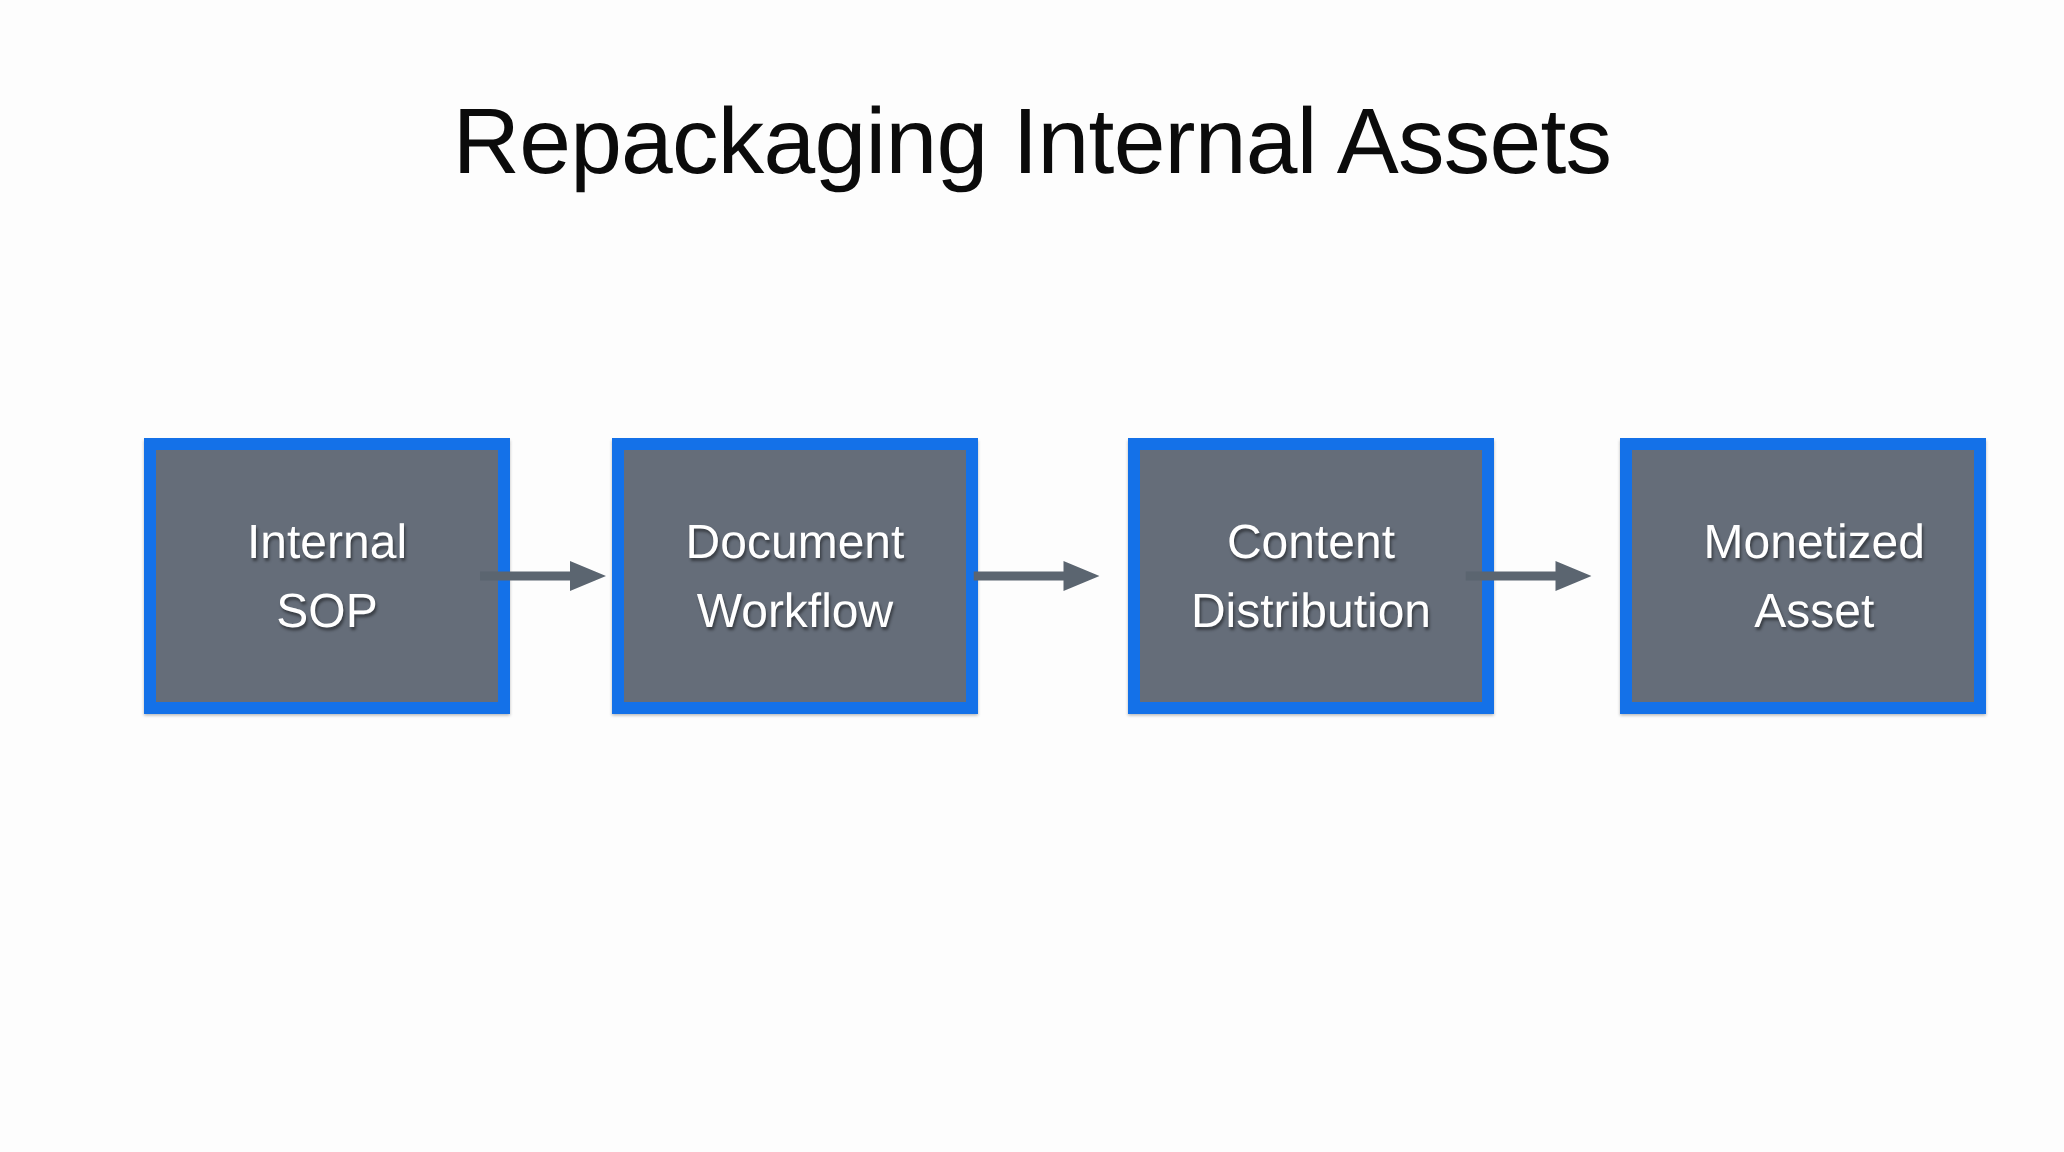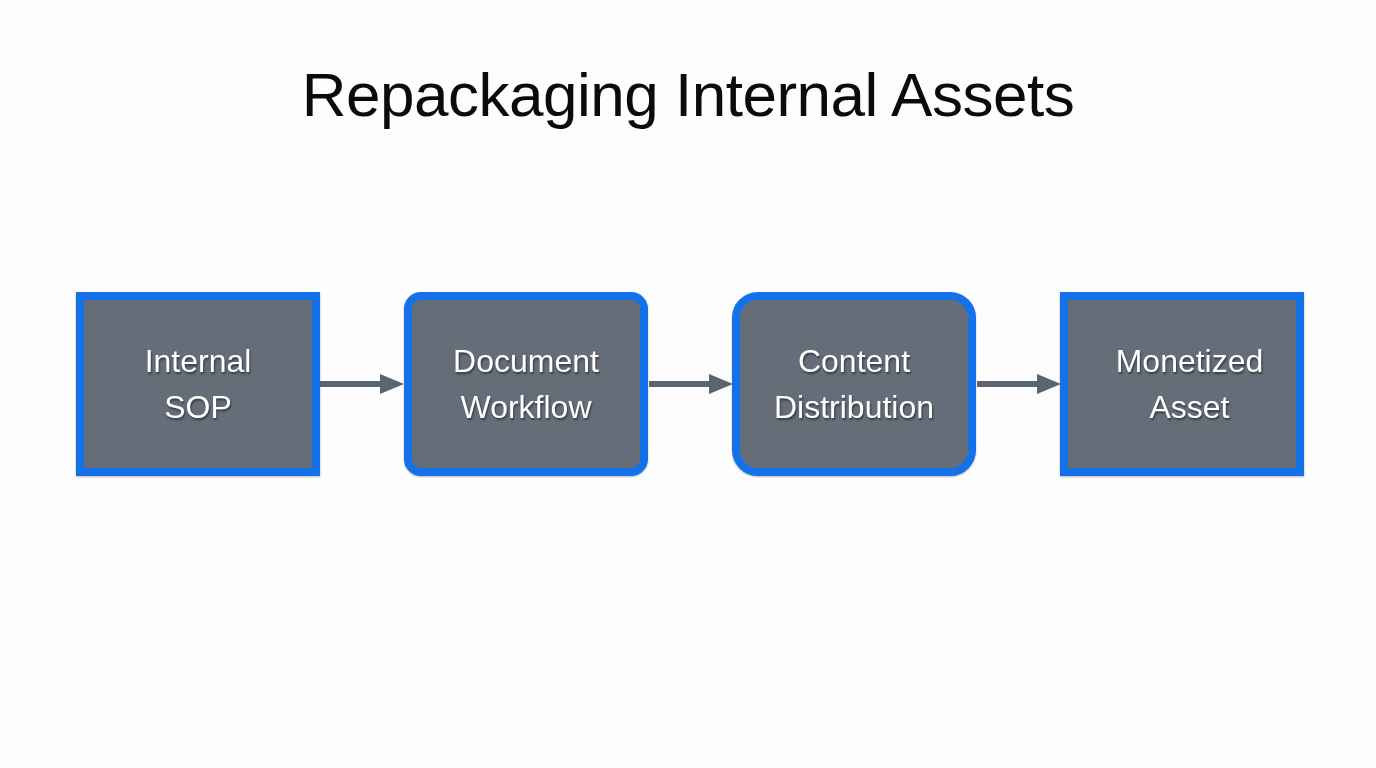--- a/index.html
+++ b/index.html
@@ -54,25 +54,26 @@
     top: 0;
     width: 244px;
     height: 184px;
     box-sizing: border-box;
     border: 8px solid #1471e8;
     background: #656d79;
     display: flex;
     align-items: center;
     justify-content: center;
     box-shadow: 0 1px 2px rgba(0,0,0,0.28);
+    margin-left: 20px;
   }
 
   .flow-node.n0 { left: 76px; }
-  .flow-node.n1 { left: 404px; border-radius: 17px; }
-  .flow-node.n2 { left: 732px; border-radius: 26px; }
+  .flow-node.n1 { left: 388px; }
+  .flow-node.n2 { left: 732px; }
   .flow-node.n3 { left: 1060px; padding-left: 15px; }
 
   .flow-node-label {
     color: #ffffff;
     font-size: 32px;
     line-height: 46px;
     text-align: center;
     font-weight: 400;
     text-shadow: 1px 2px 2px rgba(0,0,0,0.45);
     padding: 0 6px;

